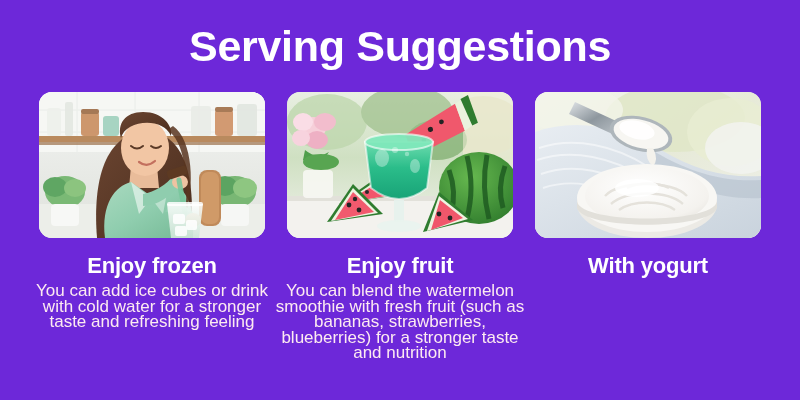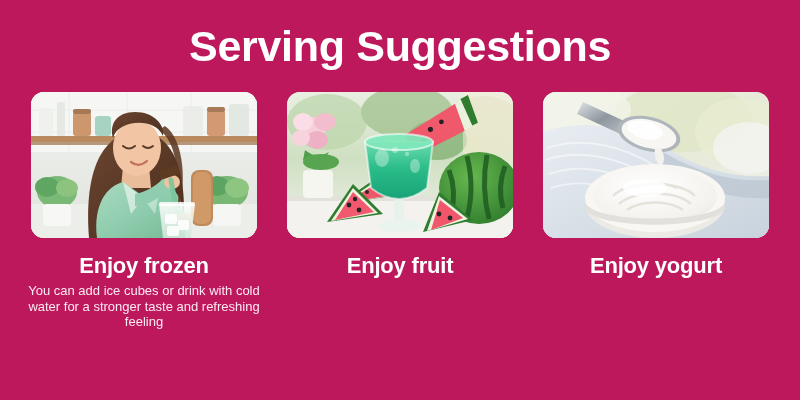--- a/index.html
+++ b/index.html
@@ -12,21 +12,21 @@
 
   body {
     background: #ea5586;
     font-family: "Liberation Sans", sans-serif;
     position: relative;
   }
 
   .page {
     width: 800px;
     height: 400px;
-    background: #be185d;
+    background: #6d28d9;
     display: flex;
     flex-direction: column;
     align-items: center;
     position: relative;
   }
 
   .page-title {
     margin-top: 24px;
     font-size: 43px;
     font-weight: bold;
@@ -34,21 +34,21 @@
     letter-spacing: -0.3px;
     line-height: 1.05;
     text-align: center;
   }
 
   .cards {
     margin-top: 23px;
     width: 800px;
     display: flex;
     justify-content: center;
-    gap: 30px;
+    gap: 22px;
   }
 
   .card {
     width: 226px;
     display: flex;
     flex-direction: column;
     align-items: center;
   }
 
   .card-thumb {
@@ -67,21 +67,21 @@
     font-size: 22px;
     font-weight: bold;
     color: #ffffff;
     text-align: center;
     line-height: 1.1;
     letter-spacing: -0.2px;
   }
 
   .card-body {
     margin-top: 5px;
-    font-size: 13px;
+    font-size: 17px;
     color: #fdeaf1;
     text-align: center;
     line-height: 15.5px;
     width: 250px;
   }
 
   .card-body.wide { width: 258px; }
 </style>
 </head>
 <body>
@@ -294,20 +294,21 @@
             <ellipse cx="128" cy="74" rx="5" ry="7"></ellipse>
             <circle cx="108" cy="58" r="3"></circle>
             <circle cx="120" cy="62" r="2.2"></circle>
           </g>
 
           <rect x="107" y="108" width="10" height="22" fill="#e6f2ec" opacity="0.9"></rect>
           <ellipse cx="112" cy="134" rx="22" ry="6" fill="#e9f3ee" opacity="0.95"></ellipse>
         </svg>
       </div>
       <div class="card-heading">Enjoy fruit</div>
+      <div class="card-body wide">You can blend the watermelon smoothie with fresh fruit (such as bananas, strawberries, blueberries) for a stronger taste and nutrition</div>
     </div>
 
     <div class="card">
       <div class="card-thumb">
         <svg viewBox="0 0 226 146" xmlns="http://www.w3.org/2000/svg">
           <defs>
             <linearGradient id="k3bg" x1="0" y1="0" x2="1" y2="1">
               <stop offset="0" stop-color="#f4f6ef"></stop>
               <stop offset="0.5" stop-color="#e7ead8"></stop>
               <stop offset="1" stop-color="#eef0ea"></stop>
@@ -362,17 +363,17 @@
             <path d="M70 104 C84 88 138 88 152 104"></path>
             <path d="M76 112 C92 98 132 98 148 112"></path>
             <path d="M84 118 C98 108 126 108 140 118"></path>
             <path d="M92 96 C104 90 122 90 134 96"></path>
           </g>
           <ellipse cx="102" cy="96" rx="22" ry="9" fill="#ffffff" opacity="0.85"></ellipse>
 
           <path d="M42 110 C48 132 176 132 182 110 L182 116 C176 138 48 138 42 116 Z" fill="#e2e0da"></path>
         </svg>
       </div>
-      <div class="card-heading">Enjoy yogurt</div>
+      <div class="card-heading">With yogurt</div>
     </div>
 
   </div>
 </div>
 
 </body></html>

